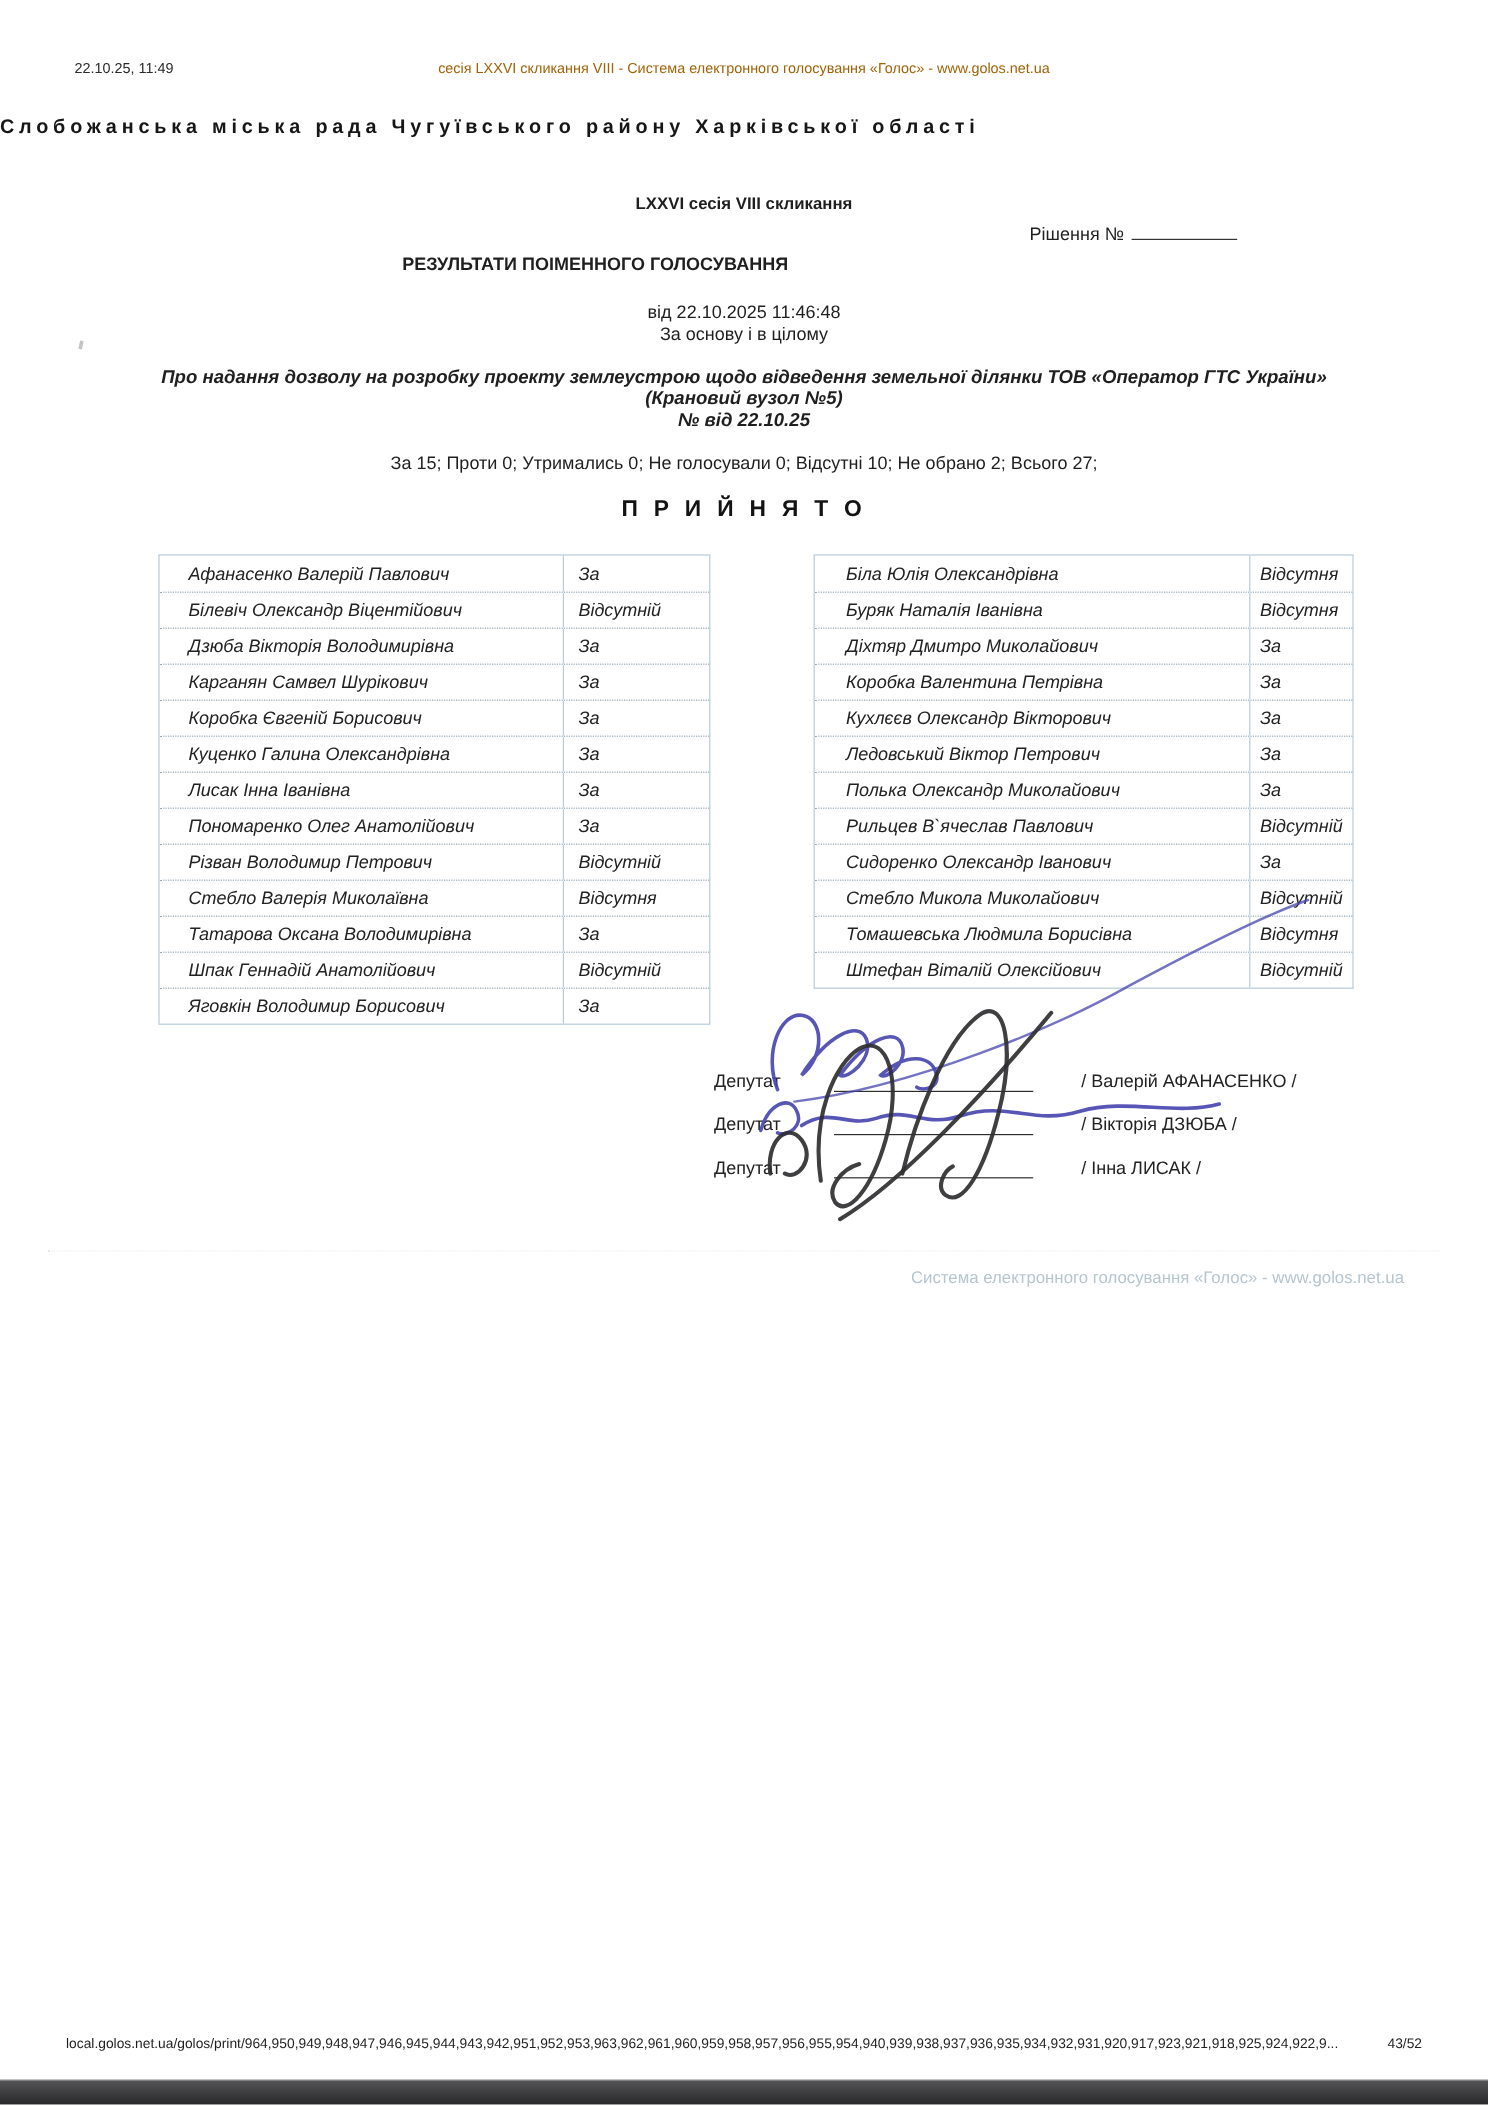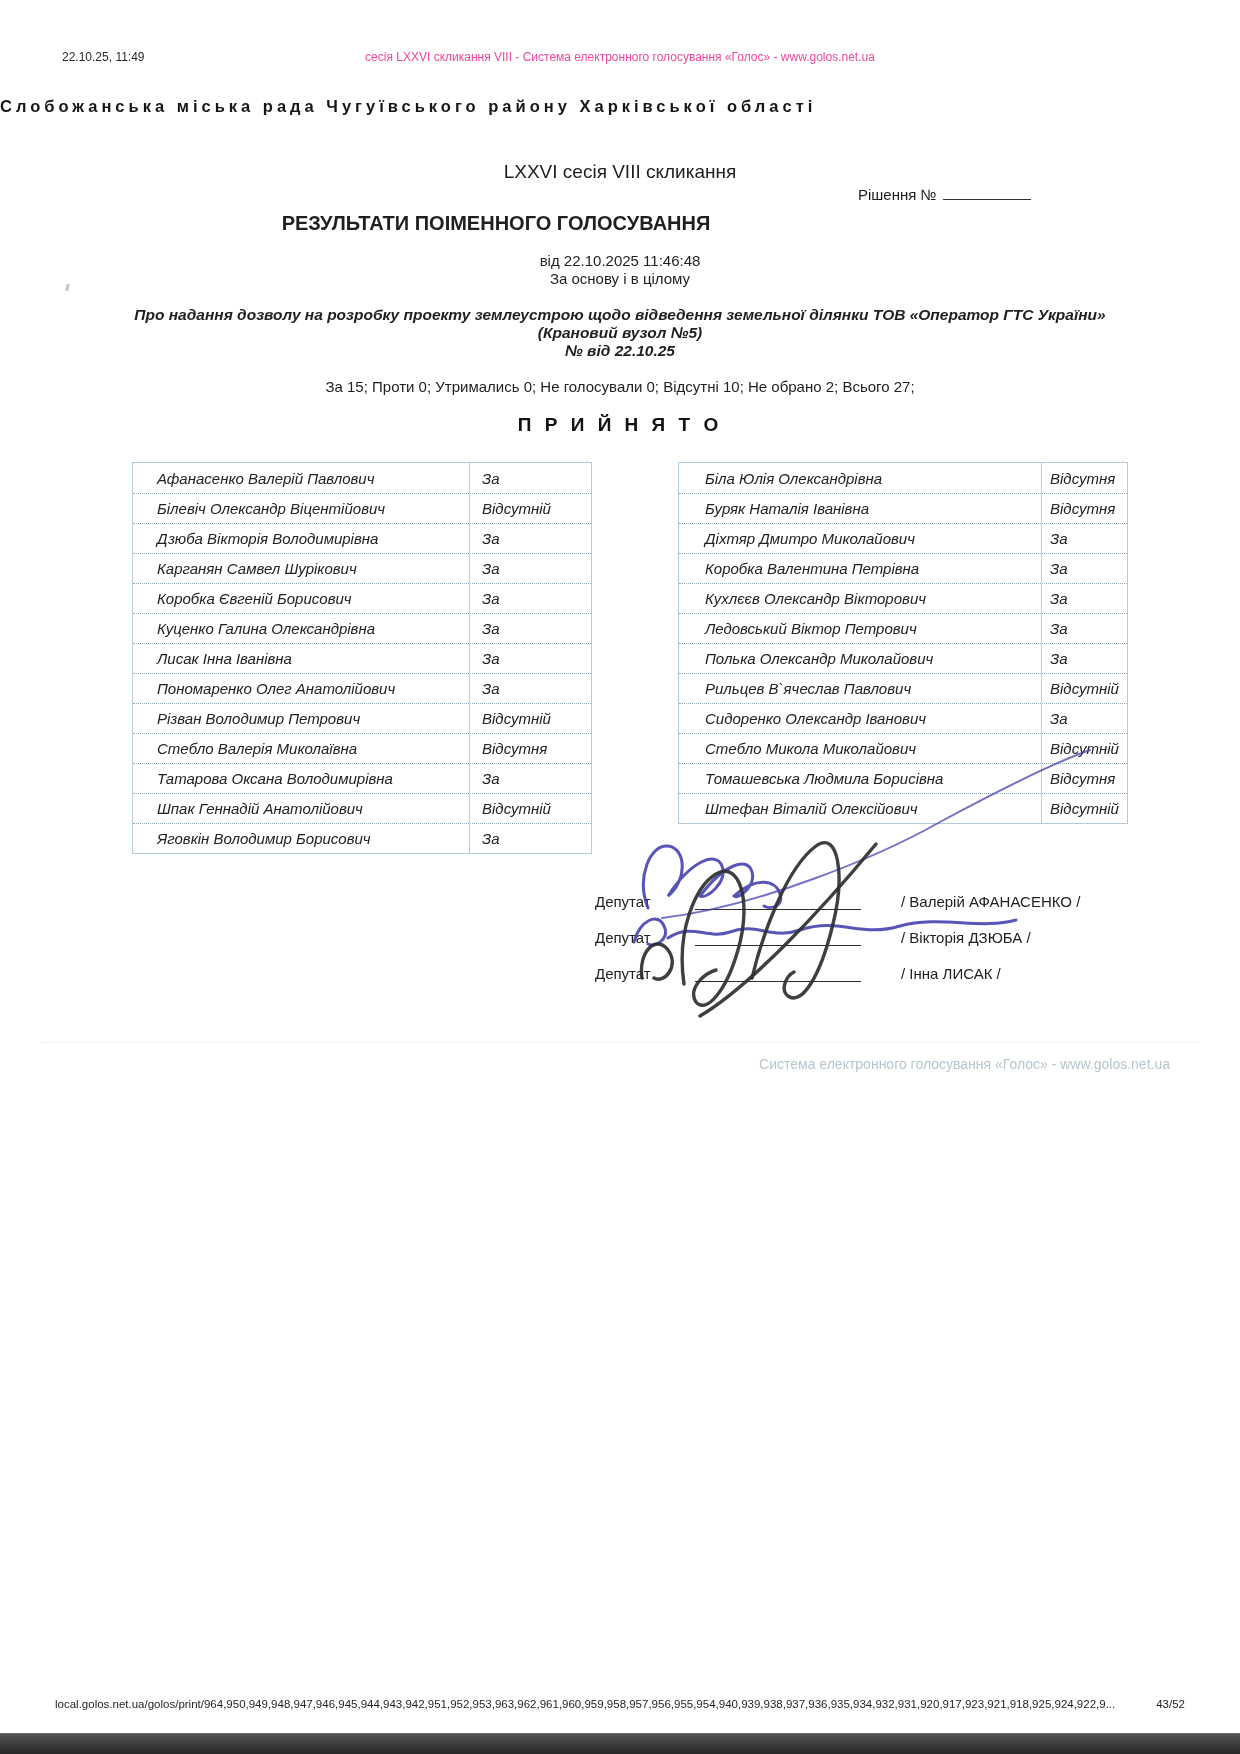--- a/index.html
+++ b/index.html
@@ -10,31 +10,31 @@
     --watermark:#b6c5ce;
     --bottom-bar:#3b3b3d;
   }
   *{box-sizing:border-box;margin:0;padding:0;}
   html,body{background:#fff;}
   body{font-family:"Liberation Sans","DejaVu Sans",sans-serif;color:#1f1f1f;}
   .page{position:relative;width:1240px;height:1754px;background:#ffffff;overflow:hidden;}
 
   
   .print-header-datetime{position:absolute;left:62px;top:50px;font-size:12px;color:#2a2a2a;}
-  .print-header-title{position:absolute;left:0;top:50px;width:1240px;text-align:center;font-size:12px;color:#ec4899;}
+  .print-header-title{position:absolute;left:0;top:50px;width:1240px;text-align:center;font-size:12px;color:#a16207;}
 
   
   .council-title{position:absolute;left:0;top:97px;width:1240px;text-align:left;
     font-size:16.5px;font-weight:600;letter-spacing:4px;color:#161616;}
   .session-title{position:absolute;left:0;top:161px;width:1240px;text-align:center;
-    font-size:19px;font-weight:normal;}
+    font-size:14px;font-weight:bold;}
   .decision-number{position:absolute;left:858px;top:186px;font-size:15px;white-space:nowrap;}
   .decision-underline{display:inline-block;width:88px;border-bottom:1.6px solid #333;height:14px;margin-left:6px;}
   .results-heading{position:absolute;left:0;top:212px;width:992px;text-align:center;
-    font-size:20px;font-weight:bold;}
+    font-size:15px;font-weight:bold;}
   .vote-datetime{position:absolute;left:0;top:252px;width:1240px;text-align:center;font-size:15px;}
   .vote-basis{position:absolute;left:0;top:270px;width:1240px;text-align:center;font-size:15px;}
   .subject{position:absolute;left:40px;top:306px;width:1160px;text-align:center;
     font-size:15.5px;font-weight:bold;line-height:18px;font-style:italic;}
   .vote-summary{position:absolute;left:0;top:378px;width:1240px;text-align:center;font-size:15px;}
   .result-status{position:absolute;left:0;top:414px;width:1240px;text-align:center;
     font-size:19px;font-weight:bold;letter-spacing:4px;color:#131313;}
 
   
   .vote-table{position:absolute;top:462px;border:1px solid var(--table-border);background:#fff;}

